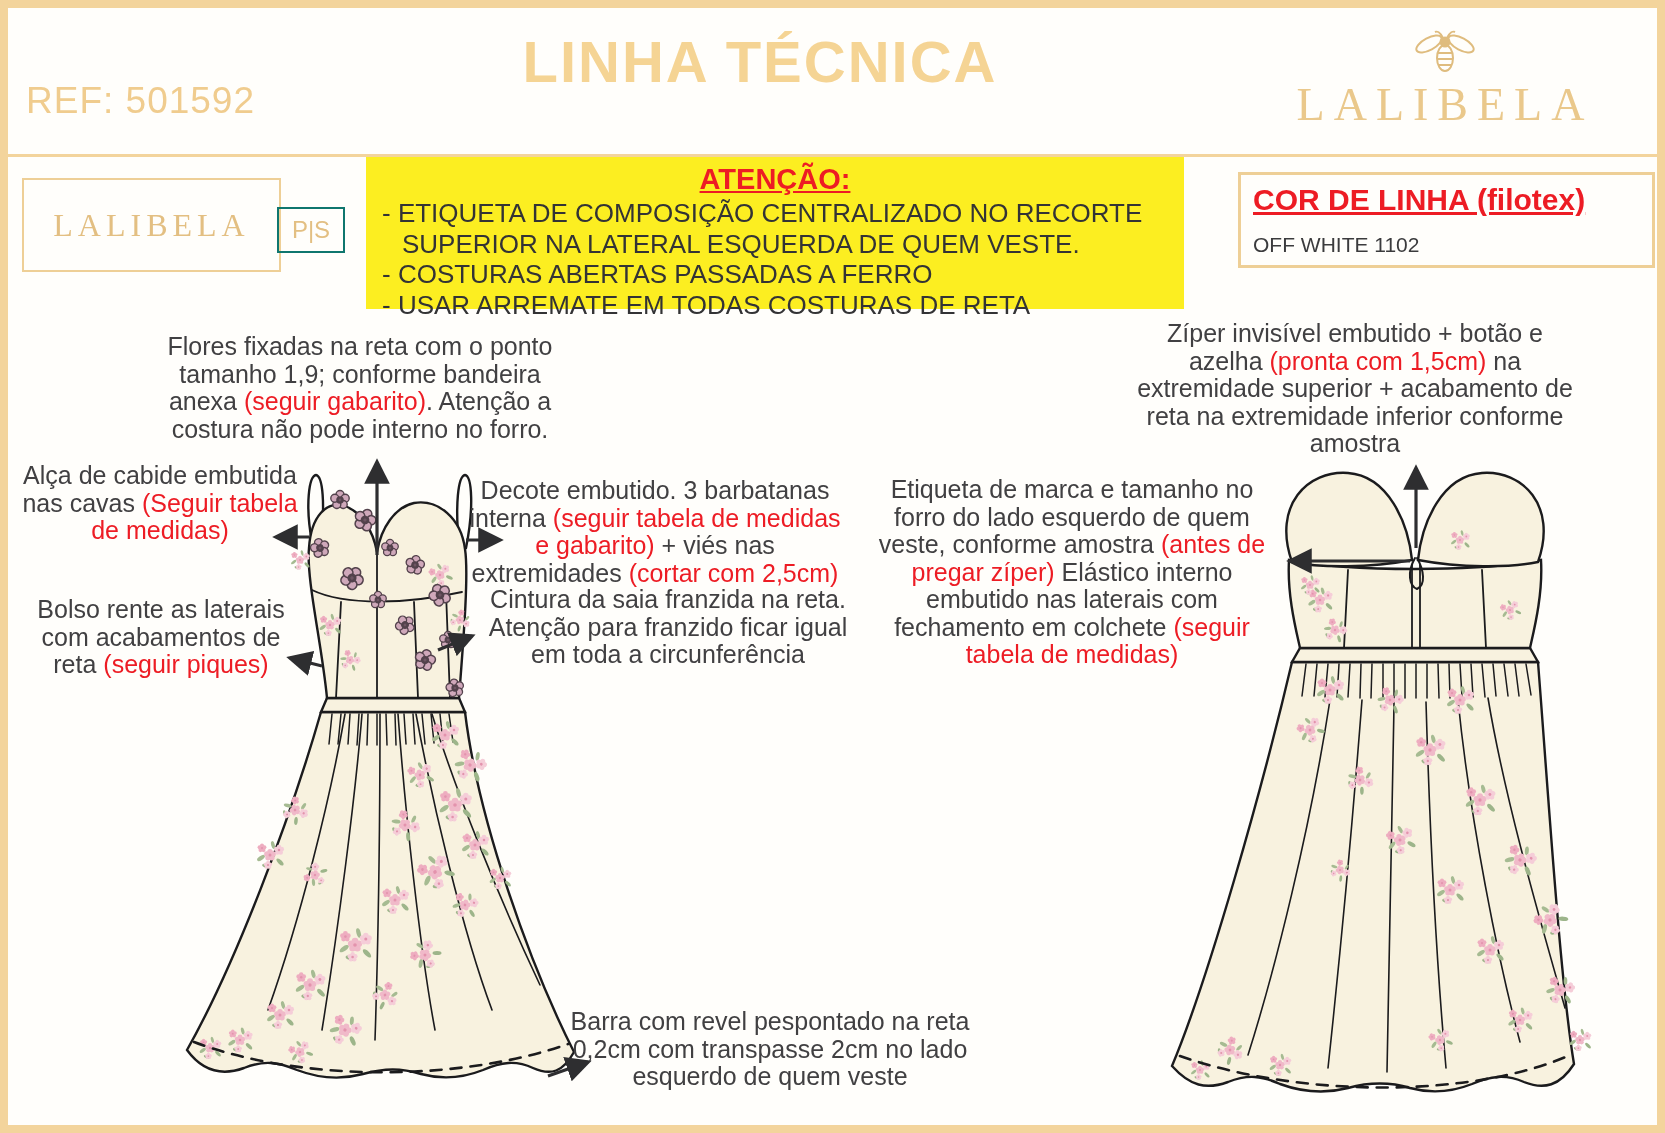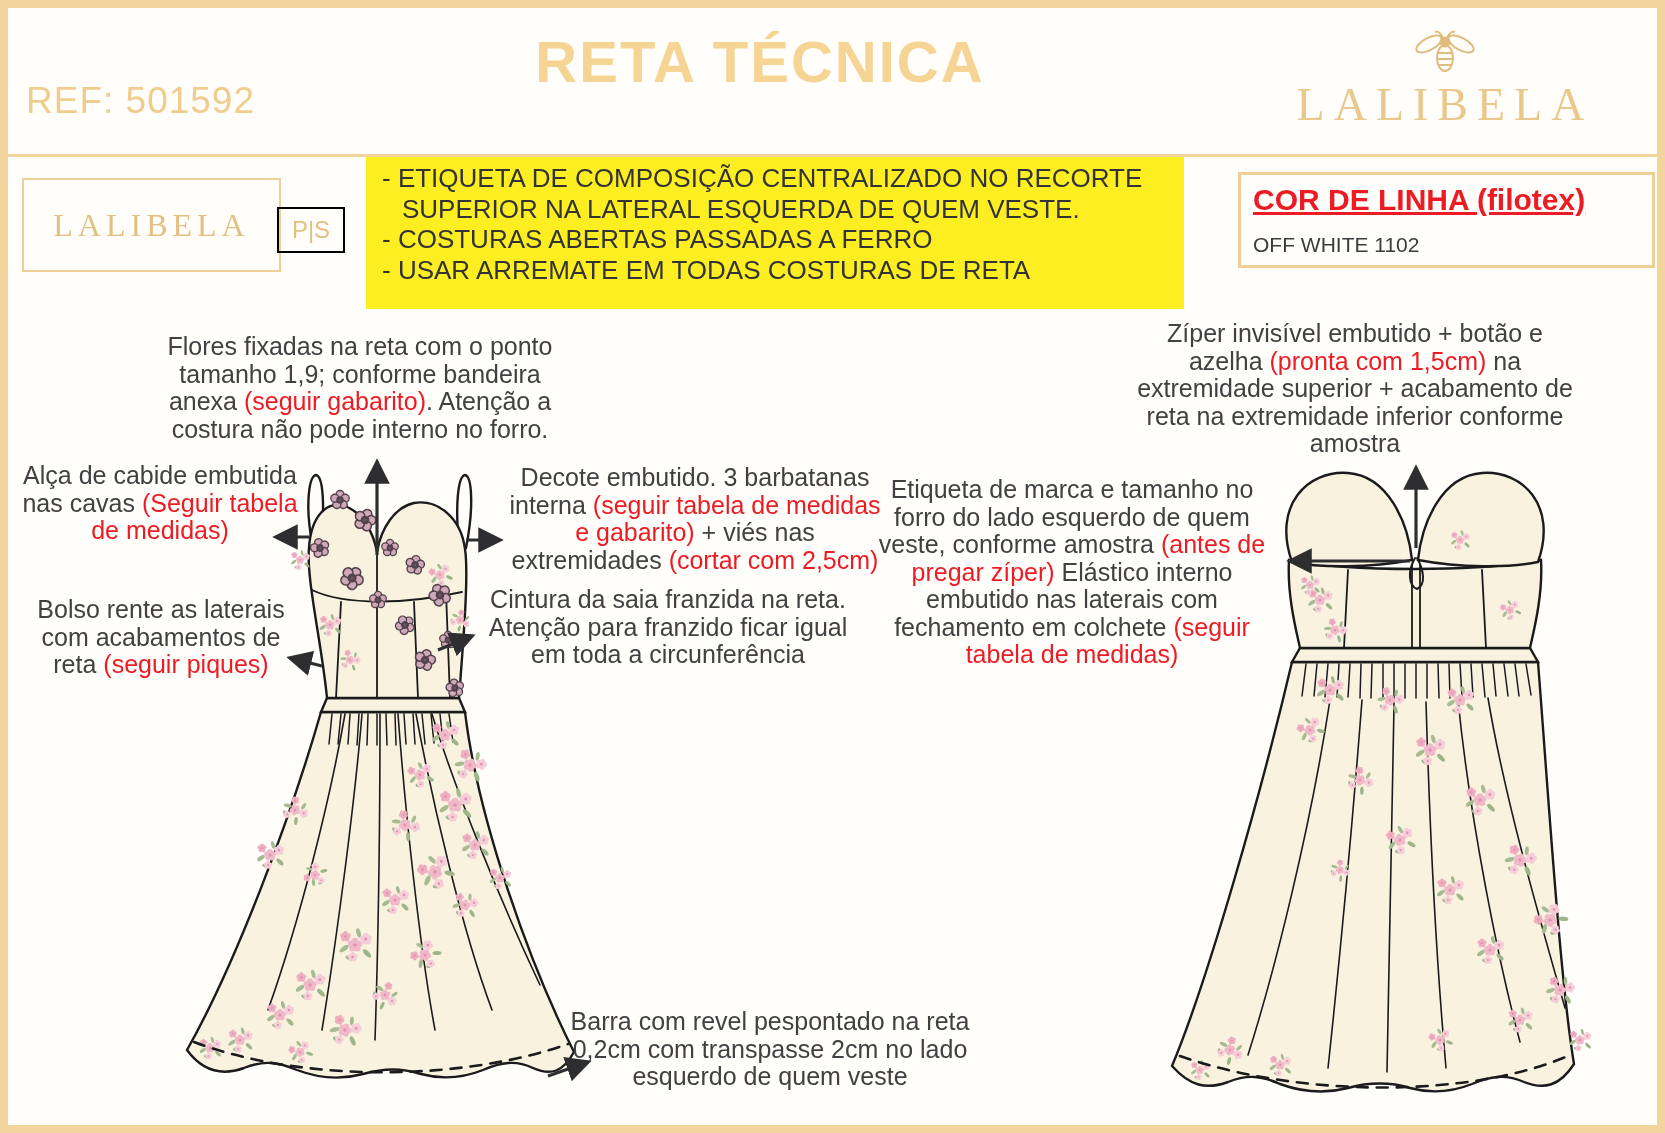--- a/index.html
+++ b/index.html
@@ -10,21 +10,21 @@
 
   .ref{position:absolute;left:26px;top:80px;font-size:37px;letter-spacing:1px;color:#f0cc8e;z-index:2;}
   .title{position:absolute;left:450px;top:28px;width:620px;text-align:center;font-size:58px;
          font-weight:bold;color:#f5d494;letter-spacing:2px;z-index:2;}
   .brandword{position:absolute;left:1245px;top:78px;width:400px;text-align:center;
          font-family:"Liberation Serif",serif;font-size:46px;letter-spacing:9px;color:#eac88b;z-index:2;}
 
   .lalibox{position:absolute;left:22px;top:178px;width:255px;height:90px;border:2px solid #eecf96;
          display:flex;align-items:center;justify-content:center;z-index:2;}
   .lalibox span{font-family:"Liberation Serif",serif;font-size:32px;letter-spacing:5px;color:#e3bf82;}
-  .psbox{position:absolute;left:277px;top:207px;width:64px;height:42px;border:2px solid #000000;
+  .psbox{position:absolute;left:277px;top:207px;width:64px;height:42px;border:2px solid #0f766e;
          display:flex;align-items:center;justify-content:center;font-size:24px;color:#e3bf82;z-index:2;}
 
   .attn{position:absolute;left:366px;top:157px;width:818px;height:152px;background:#fcee21;
         padding:6px 16px;box-sizing:border-box;z-index:2;}
   .attn .t{width:100%;text-align:center;font-size:29px;font-weight:bold;color:#ed1c24;
         text-decoration:underline;margin-bottom:2px;}
   .attn .i{font-size:26px;font-weight:normal;color:#333335;line-height:1.18;
         padding-left:20px;text-indent:-20px;}
 
   .corbox{position:absolute;left:1238px;top:172px;width:417px;height:96px;border:3px solid #eecf96;
@@ -38,29 +38,30 @@
   svg.canvas{position:absolute;left:0;top:0;z-index:1;}
 </style>
 </head>
 <body>
 
 <div class="page">
   <div class="frame"></div>
   <div class="hdr-rule"></div>
 
   <div class="ref">REF: 501592</div>
-  <div class="title">RETA TÉCNICA</div>
+  <div class="title">LINHA TÉCNICA</div>
   <div class="brandword">LALIBELA</div>
 
   <div class="lalibox">
     <span>LALIBELA</span>
   </div>
   <div class="psbox">P|S</div>
 
   <div class="attn">
+    <div class="t">ATENÇÃO:</div>
     <div class="i">- ETIQUETA DE COMPOSIÇÃO CENTRALIZADO NO RECORTE SUPERIOR NA LATERAL ESQUERDA DE QUEM VESTE.</div>
     <div class="i">- COSTURAS ABERTAS PASSADAS A FERRO</div>
     <div class="i">- USAR ARREMATE EM TODAS COSTURAS DE RETA</div>
   </div>
 
   <div class="corbox">
     <div class="t">COR DE LINHA (filotex)</div>
     <div class="v">OFF WHITE 1102</div>
   </div>
 
@@ -69,21 +70,21 @@
   </div>
 
   <div class="ann" style="left:15px;top:462px;width:290px;">
     <span>Alça de cabide embutida nas cavas </span><span class="red">(Seguir tabela de medidas)</span>
   </div>
 
   <div class="ann" style="left:21px;top:596px;width:280px;">
     <span>Bolso rente as laterais com acabamentos de reta </span><span class="red">(seguir piques)</span>
   </div>
 
-  <div class="ann" style="left:460px;top:464px;width:390px;margin-left:40px;">
+  <div class="ann" style="left:460px;top:477px;width:390px;">
     <span>Decote embutido. 3 barbatanas interna </span><span class="red">(seguir tabela de medidas e gabarito)</span><span> + viés nas extremidades </span><span class="red">(cortar com 2,5cm)</span>
   </div>
 
   <div class="ann" style="left:468px;top:586px;width:400px;">
     <span>Cintura da saia franzida na reta. Atenção para franzido ficar igual em toda a circunferência</span>
   </div>
 
   <div class="ann" style="left:1135px;top:320px;width:440px;">
     <span>Zíper invisível embutido + botão e azelha </span><span class="red">(pronta com 1,5cm)</span><span> na extremidade superior + acabamento de reta na extremidade inferior conforme amostra</span>
   </div>

